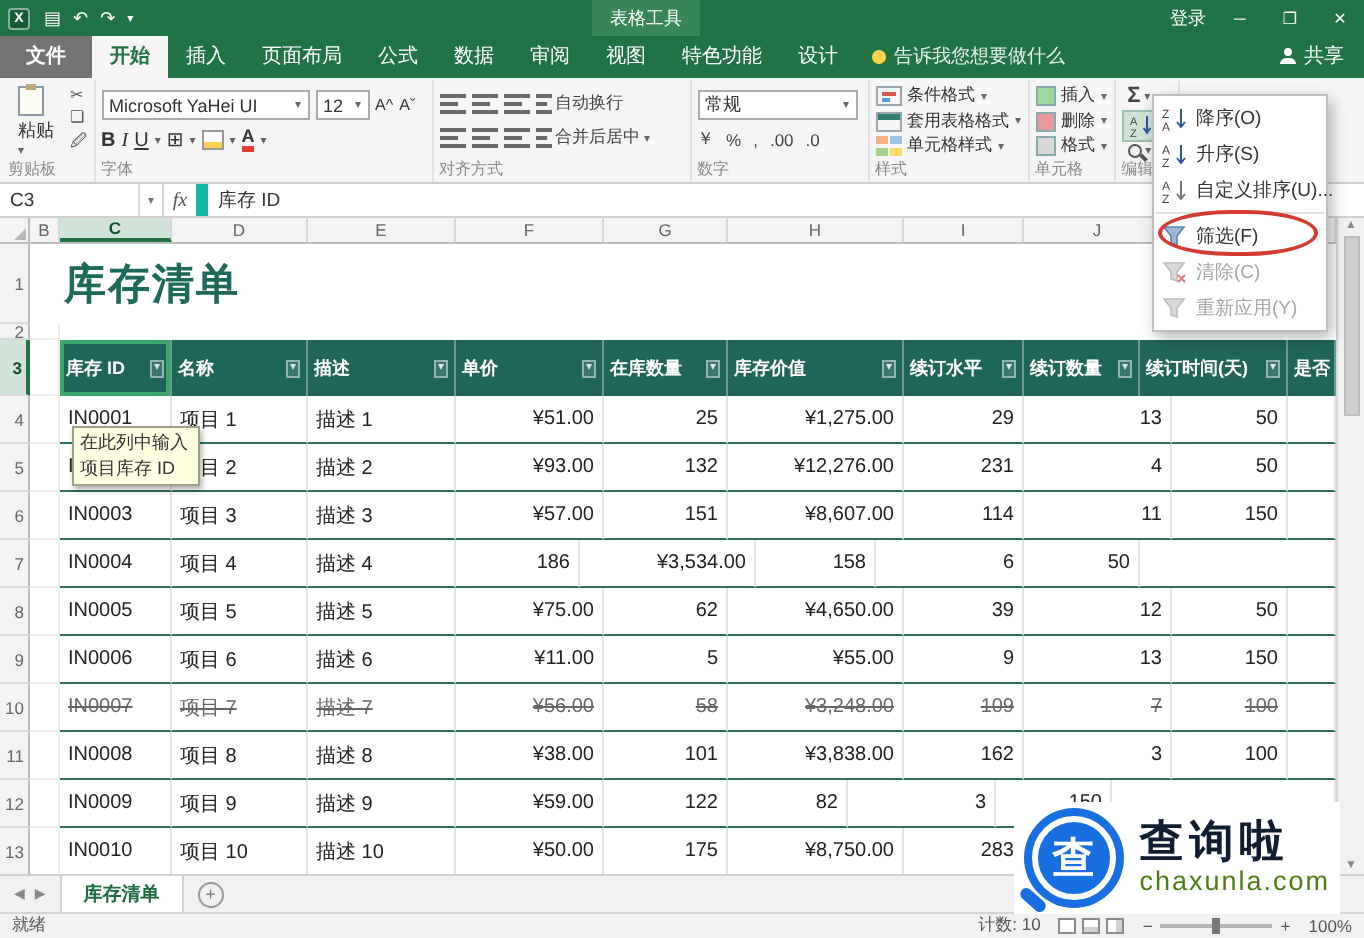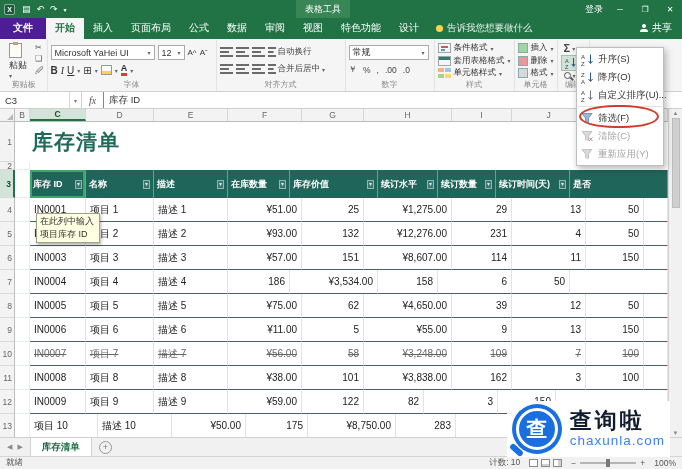--- a/index.html
+++ b/index.html
@@ -13,35 +13,35 @@
 .qat-btn{margin:0 3px;font-size:9px;cursor:pointer}
 .qat-dd{font-size:6px;margin:0 3px}
 .tb-title{position:absolute;left:108px;top:0;height:18px;display:flex;align-items:center;white-space:nowrap}
 .ctx-chip{position:absolute;left:296px;top:0;height:18px;display:flex;align-items:center;background:#388655;padding:0 9px;white-space:nowrap}
 .tb-right{margin-left:auto;display:flex;align-items:center;gap:9px}
 .win-btn{width:16px;text-align:center;font-size:8px;cursor:pointer}
 
 
 .tabrow{flex:0 0 20px;background:#217346;display:flex;align-items:flex-end;color:#fff;font-size:10px}
 .tab{padding:3px 9px 4px;white-space:nowrap;cursor:pointer}
-.tab.file{background:#4c1d95;font-weight:bold;padding:3px 13px 4px}
+.tab.file{background:#737373;font-weight:bold;padding:3px 13px 4px}
 .tab.active{background:#f5f5f5;color:#217346;font-weight:bold}
 .tellme{display:flex;align-items:center;gap:4px;margin-left:8px;padding-bottom:4px;color:#e8f3ec;font-size:9.5px;white-space:nowrap}
 .bulb{width:7px;height:7px;border-radius:50%;background:#ffd34d;flex:0 0 auto}
 .share{margin-left:auto;display:flex;align-items:center;gap:4px;padding:0 10px 4px 0;white-space:nowrap}
 .person{width:8px;height:8px;position:relative}
 .person::before{content:'';position:absolute;left:2px;top:0;width:4px;height:4px;border-radius:50%;background:#fff}
 .person::after{content:'';position:absolute;left:0;bottom:0;width:8px;height:3px;border-radius:3px 3px 0 0;background:#fff}
 
 
 .ribbon{flex:0 0 46px;background:#f5f5f5;border-bottom:1px solid #d0d0d0;display:flex;padding:1px 0 0 1px;position:relative}
 .rgroup{display:flex;flex-direction:column;border-right:1px solid #e2e2e2;padding:1px 3px 0}
 .rg-body{flex:1;display:flex;gap:3px}
 .rg-col{display:flex;flex-direction:column;justify-content:space-evenly}
-.rg-label{height:11px;line-height:10px;text-align:center;color:#8a8a8a;font-size:8px;white-space:nowrap}
+.rg-label{height:11px;line-height:10px;text-align:left;color:#8a8a8a;font-size:8px;white-space:nowrap}
 .rrow{display:flex;align-items:center;gap:3px}
 .paste{display:flex;flex-direction:column;align-items:flex-start;justify-content:center;padding:0 5px;font-size:9px;color:#333;cursor:pointer}
 .paste-icon{width:13px;height:15px;border:1px solid #8d9aa5;background:#fdfdf4;position:relative;margin-bottom:1px}
 .paste-icon::before{content:'';position:absolute;left:3px;top:-2px;width:5px;height:3px;background:#b9a679}
 .dd{font-size:6px;color:#666}
 .clip-minis{display:flex;flex-direction:column;justify-content:space-evenly;font-size:8px;color:#555}
 .combo{height:15px;background:#fff;border:1px solid #ababab;display:flex;align-items:center;font-size:9px;padding:0 3px;color:#333;white-space:nowrap;overflow:hidden;cursor:pointer}
 .combo .dd{margin-left:auto}
 .fbtn{font-size:10px;color:#333;cursor:pointer}
 .b{font-weight:bold}.i{font-style:italic;font-family:"Liberation Serif",serif}.u{text-decoration:underline}
@@ -60,21 +60,21 @@
 .sigma{font-size:11px;color:#444;font-weight:bold}
 .mag{width:7px;height:7px;border:1.5px solid #555;border-radius:50%;position:relative;flex:0 0 auto}
 .mag::after{content:'';position:absolute;width:4px;height:1.5px;background:#555;transform:rotate(45deg);right:-4px;bottom:-1px}
 .ebtn{display:flex;align-items:center;gap:2px;padding:1px 3px;cursor:pointer}
 .ebtn.pressed{background:#cfe3d8;border:1px solid #9dc3af}
 
 
 .fbar{flex:0 0 17px;background:#e9e9e9;border-bottom:1px solid #cfcfcf;display:flex;align-items:stretch}
 .namebox{width:70px;background:#fff;border-right:1px solid #d9d9d9;display:flex;align-items:center;padding:0 5px;font-size:9.5px}
 .nbdd{width:12px;background:#fff;border-right:1px solid #cfcfcf;display:flex;align-items:center;justify-content:center;font-size:6px;color:#777}
-.fx{width:22px;background:#fff;border-right:1px solid #14b8a6;display:flex;align-items:center;justify-content:center;font-style:italic;font-family:"Liberation Serif",serif;color:#555;font-size:10px}
+.fx{width:22px;background:#fff;border-right:6px solid #14b8a6;display:flex;align-items:center;justify-content:center;font-style:italic;font-family:"Liberation Serif",serif;color:#555;font-size:10px}
 .fval{flex:1;background:#fff;display:flex;align-items:center;padding:0 5px;font-size:9.5px}
 
 
 .grid{flex:1;position:relative;background:#fff;overflow:hidden}
 .gl-row{display:flex;height:13px;background:#f3f3f3;border-bottom:1px solid #bdbdbd;font-size:8.5px;color:#666;margin-right:14px}
 .gl{border-right:1px solid #d6d6d6;display:flex;align-items:center;justify-content:center;flex-shrink:0}
 .gl.sel{background:#d2e4da;color:#14512f;border-bottom:2px solid #217346;font-weight:bold}
 .corner{width:15px;background:#f3f3f3;border-right:1px solid #bdbdbd;position:relative;flex-shrink:0}
 .corner::after{content:'';position:absolute;right:1px;bottom:1px;border-left:6px solid transparent;border-bottom:6px solid #b9b9b9}
 .rows{position:absolute;top:13px;left:0;right:14px;bottom:0;overflow:hidden}
@@ -124,21 +124,21 @@
 .msep{height:1px;background:#e1e1e1;margin:2px 1px}
 .mcircle{position:absolute;left:2px;top:57px;width:80px;height:23px;border:2px solid #d23b2e;border-radius:50% / 55%;pointer-events:none}
 
 
 .watermark{position:absolute;right:12px;bottom:12px;z-index:60;background:#fff;display:flex;align-items:center;gap:8px;padding:3px 5px}
 .wm-logo{width:50px;height:50px;border-radius:50%;background:#1a6fe0;position:relative;display:flex;align-items:center;justify-content:center;flex:0 0 50px}
 .wm-inner{width:42px;height:42px;border-radius:50%;background:#1a6fe0;border:3px solid #fff;display:flex;align-items:center;justify-content:center;color:#fff;font-weight:bold;font-size:21px}
 .wm-logo::after{content:'';position:absolute;left:-3px;bottom:1px;width:15px;height:6px;background:#1a6fe0;border-radius:3px;transform:rotate(42deg)}
 .wm-text{display:flex;flex-direction:column;line-height:1.1}
 .wm-name{font-size:22px;font-weight:bold;color:#101c30;letter-spacing:3px;white-space:nowrap}
-.wm-domain{font-size:13.5px;color:#3b82f6;letter-spacing:1px;white-space:nowrap}
+.wm-domain{font-size:13.5px;color:#4d7c0f;letter-spacing:1px;white-space:nowrap}
 </style>
 </head>
 <body>
 
 <div id="app">
 
   <div class="titlebar">
     <span class="app-logo">X</span>
     <span class="qat-btn">▤</span>
     <span class="qat-btn">↶</span>
@@ -386,20 +386,24 @@
             <span class="fa">▾</span>
           </div>
         <div class="hc w3">
             <span>名称</span>
             <span class="fa">▾</span>
           </div>
         <div class="hc w4">
             <span>描述</span>
             <span class="fa">▾</span>
           </div>
+        <div class="hc w5">
+            <span>单价</span>
+            <span class="fa">▾</span>
+          </div>
         <div class="hc w6">
             <span>在库数量</span>
             <span class="fa">▾</span>
           </div>
         <div class="hc w7">
             <span>库存价值</span>
             <span class="fa">▾</span>
           </div>
         <div class="hc w8">
             <span>续订水平</span>
@@ -538,20 +542,21 @@
         <div class="dc num w5">¥59.00</div>
         <div class="dc num w6">122</div>
         <div class="dc num w8">82</div>
         <div class="dc num w9">3</div>
         <div class="dc num w10">150</div>
         <div class="dc w11"></div>
       </div>
       <div class="srow r-data">
         <div class="rn">13</div>
         <div class="bc w1"></div>
+        <div class="dc id w2">IN0010</div>
         <div class="dc w3">项目 10</div>
         <div class="dc w4">描述 10</div>
         <div class="dc num w5">¥50.00</div>
         <div class="dc num w6">175</div>
         <div class="dc num w7">¥8,750.00</div>
         <div class="dc num w8">283</div>
         <div class="dc num w9">8</div>
         <div class="dc num w10">150</div>
         <div class="dc w11"></div>
       </div>
@@ -599,38 +604,38 @@
         <span>+</span>
       </span>
       <span>100%</span>
     </span>
   </div>
 
   <div class="sortmenu">
     <div class="mi">
       <span class="ic">
           <svg width="13" height="13" viewBox="0 0 13 13">
+            <text x="0" y="6" font-size="6" fill="#444">Z</text>
+            <text x="0" y="12.5" font-size="6" fill="#444">A</text>
+            <path d="M9.5 1.5v8.5" stroke="#2b579a" fill="none"></path>
+            <path d="M7.5 8l2 2.5 2-2.5" stroke="#2b579a" fill="none"></path>
+          </svg>
+        </span>
+      <span>降序(O)</span>
+    </div>
+    <div class="mi">
+      <span class="ic">
+          <svg width="13" height="13" viewBox="0 0 13 13">
             <text x="0" y="6" font-size="6" fill="#444">A</text>
             <text x="0" y="12.5" font-size="6" fill="#444">Z</text>
             <path d="M9.5 1.5v8.5" stroke="#2b579a" fill="none"></path>
             <path d="M7.5 8l2 2.5 2-2.5" stroke="#2b579a" fill="none"></path>
           </svg>
         </span>
       <span>升序(S)</span>
-    </div>
-    <div class="mi">
-      <span class="ic">
-          <svg width="13" height="13" viewBox="0 0 13 13">
-            <text x="0" y="6" font-size="6" fill="#444">Z</text>
-            <text x="0" y="12.5" font-size="6" fill="#444">A</text>
-            <path d="M9.5 1.5v8.5" stroke="#2b579a" fill="none"></path>
-            <path d="M7.5 8l2 2.5 2-2.5" stroke="#2b579a" fill="none"></path>
-          </svg>
-        </span>
-      <span>降序(O)</span>
     </div>
     <div class="mi">
       <span class="ic">
           <svg width="13" height="13" viewBox="0 0 13 13">
             <text x="0" y="6" font-size="6" fill="#444">A</text>
             <text x="0" y="12.5" font-size="6" fill="#444">Z</text>
             <path d="M9.5 1.5v8.5" stroke="#777" fill="none"></path>
             <path d="M7.5 8l2 2.5 2-2.5" stroke="#777" fill="none"></path>
           </svg>
         </span>

